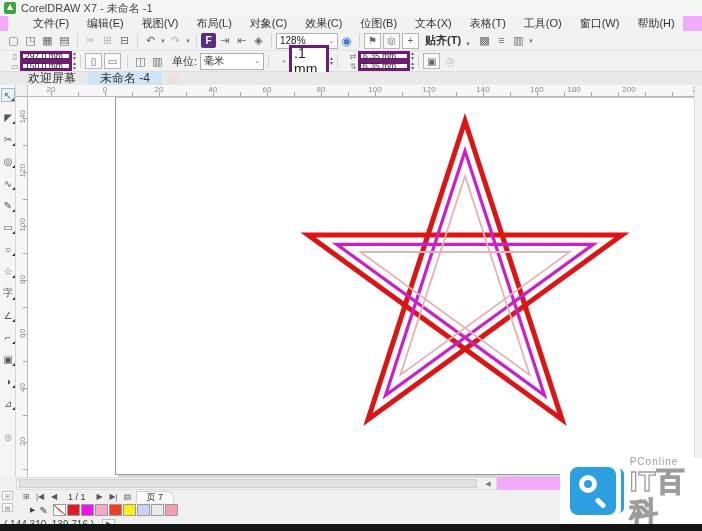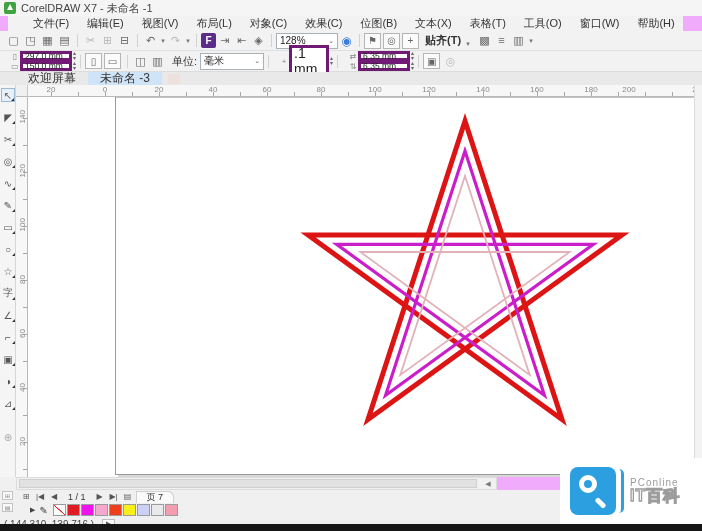--- a/index.html
+++ b/index.html
@@ -97,21 +97,21 @@
   #status-flyout { width:13px; height:11px; border:1px solid #bdbdbd; background:#fafafa; font-size:7px; color:#555; display:flex; align-items:center; justify-content:center; }
 
   
   #watermark { position:absolute; left:560px; top:458px; width:142px; height:66px; background:#ffffff; display:flex; align-items:center; }
   #wm-logo { position:relative; width:46px; height:48px; background:#2b9fe0; border-radius:8px; margin-left:10px; flex:0 0 auto; }
   #wm-glass { position:absolute; left:9px; top:8px; width:18px; height:18px; border:5px solid #ffffff; border-radius:50%; }
   #wm-handle { position:absolute; left:28px; top:30px; width:5px; height:12px; background:#ffffff; transform:rotate(-45deg); border-radius:2px; }
   #wm-bracket { width:5px; height:44px; border-right:3px solid #2b9fe0; border-radius:0 6px 6px 0; margin-left:3px; }
   #wm-texts { margin-left:6px; }
   #wm-brand { font-size:10px; color:#9c9c9c; letter-spacing:1px; }
-  #wm-title { font-size:16px; font-weight:bold; color:#ffffff; -webkit-text-stroke:1.3px #9c9c9c; letter-spacing:1px; line-height:1.05; }
+  #wm-title { font-size:28px; font-weight:bold; color:#ffffff; -webkit-text-stroke:1.3px #9c9c9c; letter-spacing:1px; line-height:1.05; }
   #black-bar { position:absolute; left:0; top:524px; width:702px; height:7px; background:#161616; }
 </style>
 </head>
 <body>
 
 <div id="app">
 
   <div id="titlebar">
     <div id="corel-logo"></div>
     <span id="title-text">CorelDRAW X7 - 未命名 -1</span>
@@ -281,37 +281,37 @@
     <span class="toggle-box">
         <span>▣</span>
       </span>
     <span class="icon-btn dim">
         <span>◎</span>
       </span>
   </div>
 
   <div id="tabbar">
       <span class="doc-tab">欢迎屏幕</span>
-      <span class="doc-tab active">未命名 -3</span>
+      <span class="doc-tab active">未命名 -4</span>
       <span id="newtab-btn"></span>
     </div>
 
   <div id="ruler-corner"></div>
   <div id="hruler">
       <span class="hruler-num" style="left: 23px;">20</span>
       <span class="hruler-num" style="left: 77px;">0</span>
       <span class="hruler-num" style="left: 131px;">20</span>
       <span class="hruler-num" style="left: 185px;">40</span>
       <span class="hruler-num" style="left: 239px;">60</span>
       <span class="hruler-num" style="left: 293px;">80</span>
       <span class="hruler-num" style="left: 347px;">100</span>
       <span class="hruler-num" style="left: 401px;">120</span>
       <span class="hruler-num" style="left: 455px;">140</span>
       <span class="hruler-num" style="left: 509px;">160</span>
-      <span class="hruler-num" style="left: 563px;">180</span>
+      <span class="hruler-num" style="left: 546px;">180</span>
       <span class="hruler-num" style="left: 601px;">200</span>
       <span class="hruler-num" style="left: 671px;">220</span>
     </div>
   <div id="vruler">
       <span class="vruler-num" style="top: 16px;">140</span>
       <span class="vruler-num" style="top: 70px;">120</span>
       <span class="vruler-num" style="top: 124px;">100</span>
       <span class="vruler-num" style="top: 178px;">80</span>
       <span class="vruler-num" style="top: 232px;">60</span>
       <span class="vruler-num" style="top: 286px;">40</span>

